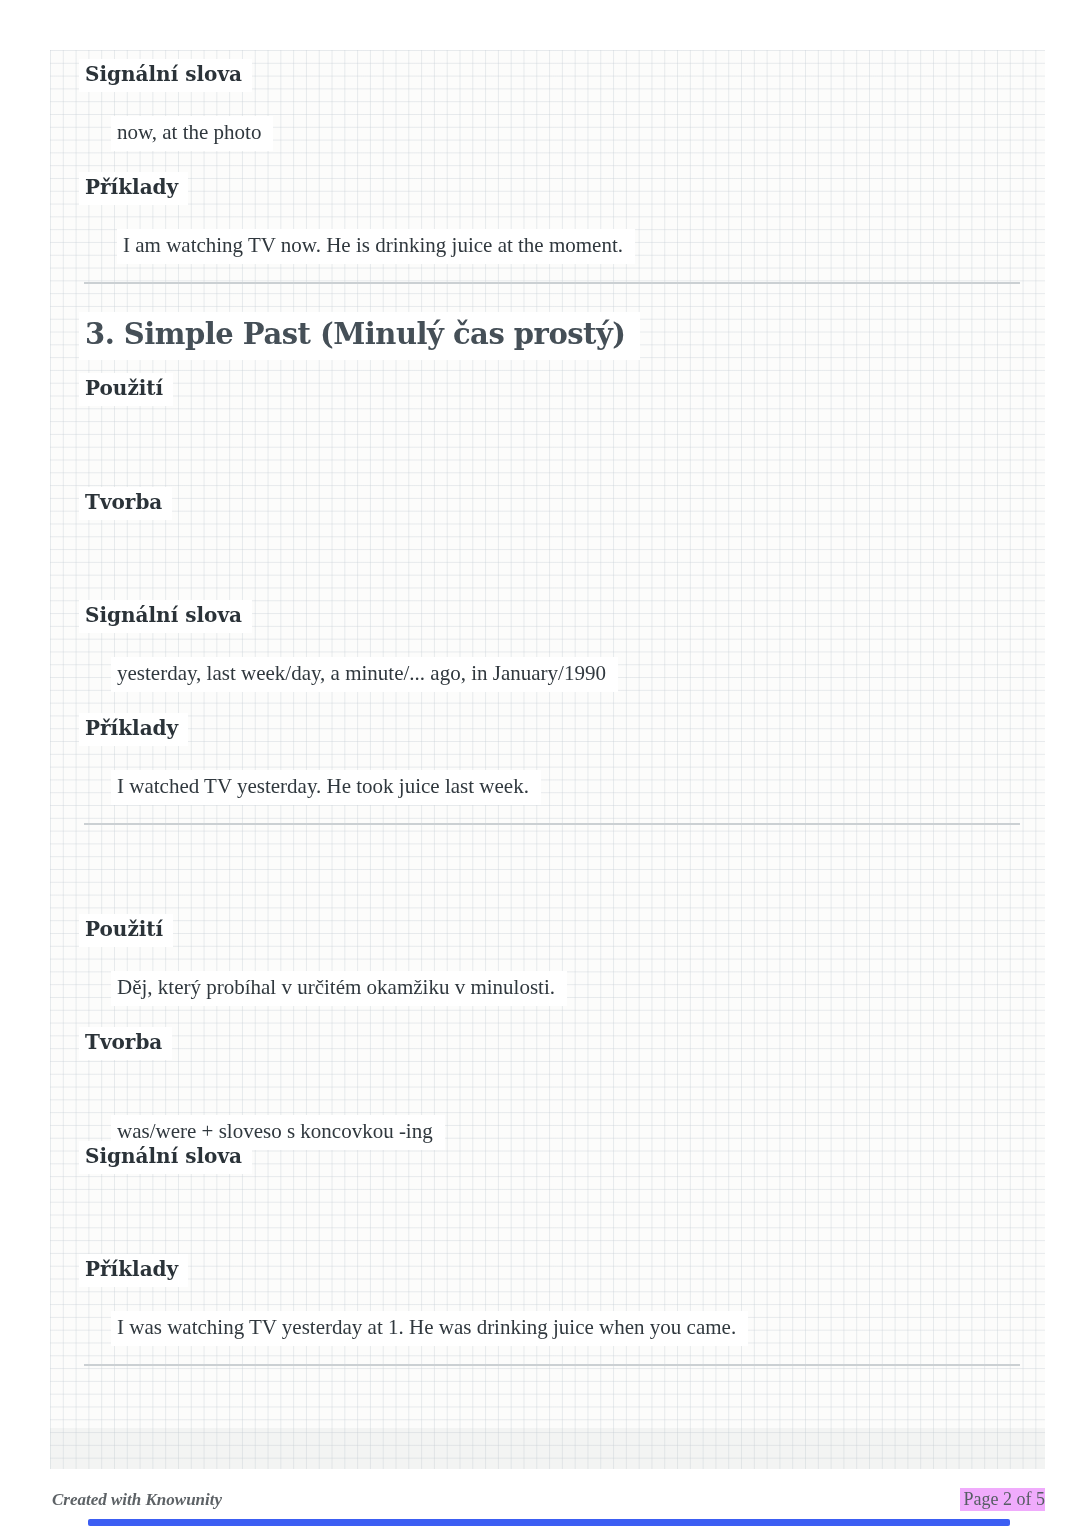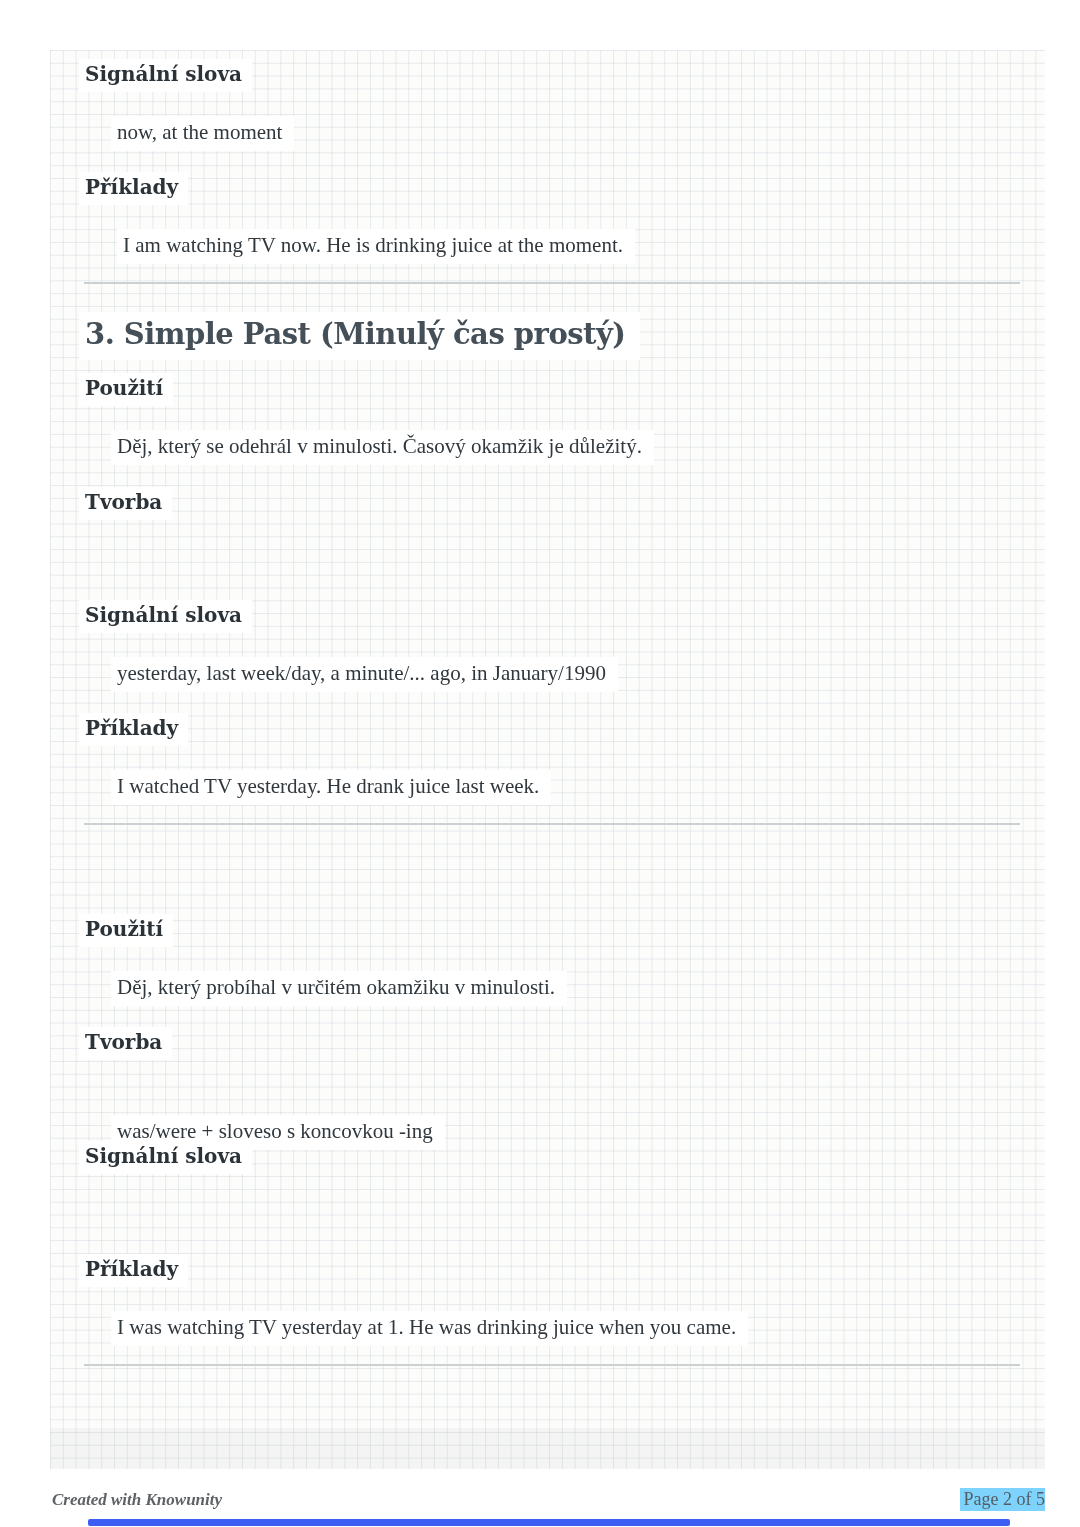--- a/index.html
+++ b/index.html
@@ -49,48 +49,47 @@
     background:#cbd0d3;
   }
   .footer-brand{
     position:absolute;left:52px;top:1489px;
     font-size:17px;font-weight:700;color:#5d6266;
     background:#fff;padding:1px 4px 1px 0;font-style:italic;
   }
   .footer-page{
     position:absolute;right:35px;top:1488px;
     font-size:18px;color:#555d63;
-    background:#7dd3fc;padding:1px 0 1px 4px;
+    background:#f0abfc;padding:1px 0 1px 4px;
   }
   .bottom-bar{
     position:absolute;left:88px;top:1519px;width:922px;height:7px;
     border-radius:2px;
   }
 </style>
 </head>
 <body>
 
 <div class="page">
   <div class="grid-area"></div>
   <div class="grid-shade-bottom"></div>
 
   <main class="content" id="content">
       <div class="block b-label" style="top: 59px;"><span>Signální slova</span></div>
-      <div class="block b-body" style="top: 115.7px;"><span>now, at the moment</span></div>
+      <div class="block b-body" style="top: 115.7px;"><span>now, at the photo</span></div>
       <div class="block b-label" style="top: 172.4px;"><span>Příklady</span></div>
       <div class="block b-body" style="top: 229.1px; margin-left: 6px;"><span>I am watching TV now. He is drinking juice at the moment.</span></div>
       <div class="block b-divider" style="top: 282.1px;"></div>
       <div class="block b-heading" style="top: 312.1px;"><span>3. Simple Past (Minulý čas prostý)</span></div>
       <div class="block b-label" style="top: 373.1px;"><span>Použití</span></div>
-      <div class="block b-body" style="top: 429.8px;"><span>Děj, který se odehrál v minulosti. Časový okamžik je důležitý.</span></div>
       <div class="block b-label" style="top: 486.5px;"><span>Tvorba</span></div>
       <div class="block b-label" style="top: 599.9px;"><span>Signální slova</span></div>
       <div class="block b-body" style="top: 656.6px;"><span>yesterday, last week/day, a minute/... ago, in January/1990</span></div>
       <div class="block b-label" style="top: 713.3px;"><span>Příklady</span></div>
-      <div class="block b-body" style="top: 770px;"><span>I watched TV yesterday. He drank juice last week.</span></div>
+      <div class="block b-body" style="top: 770px;"><span>I watched TV yesterday. He took juice last week.</span></div>
       <div class="block b-divider" style="top: 823px;"></div>
       <div class="block b-label" style="top: 914px;"><span>Použití</span></div>
       <div class="block b-body" style="top: 970.7px;"><span>Děj, který probíhal v určitém okamžiku v minulosti.</span></div>
       <div class="block b-label" style="top: 1027.4px;"><span>Tvorba</span></div>
       <div class="block b-body" style="top: 1084.1px; margin-top: 31px;"><span>was/were + sloveso s koncovkou -ing</span></div>
       <div class="block b-label" style="top: 1140.8px;"><span>Signální slova</span></div>
       <div class="block b-label" style="top: 1254.2px;"><span>Příklady</span></div>
       <div class="block b-body" style="top: 1310.9px;"><span>I was watching TV yesterday at 1. He was drinking juice when you came.</span></div>
       <div class="block b-divider" style="top: 1363.9px;"></div>
     </main>

